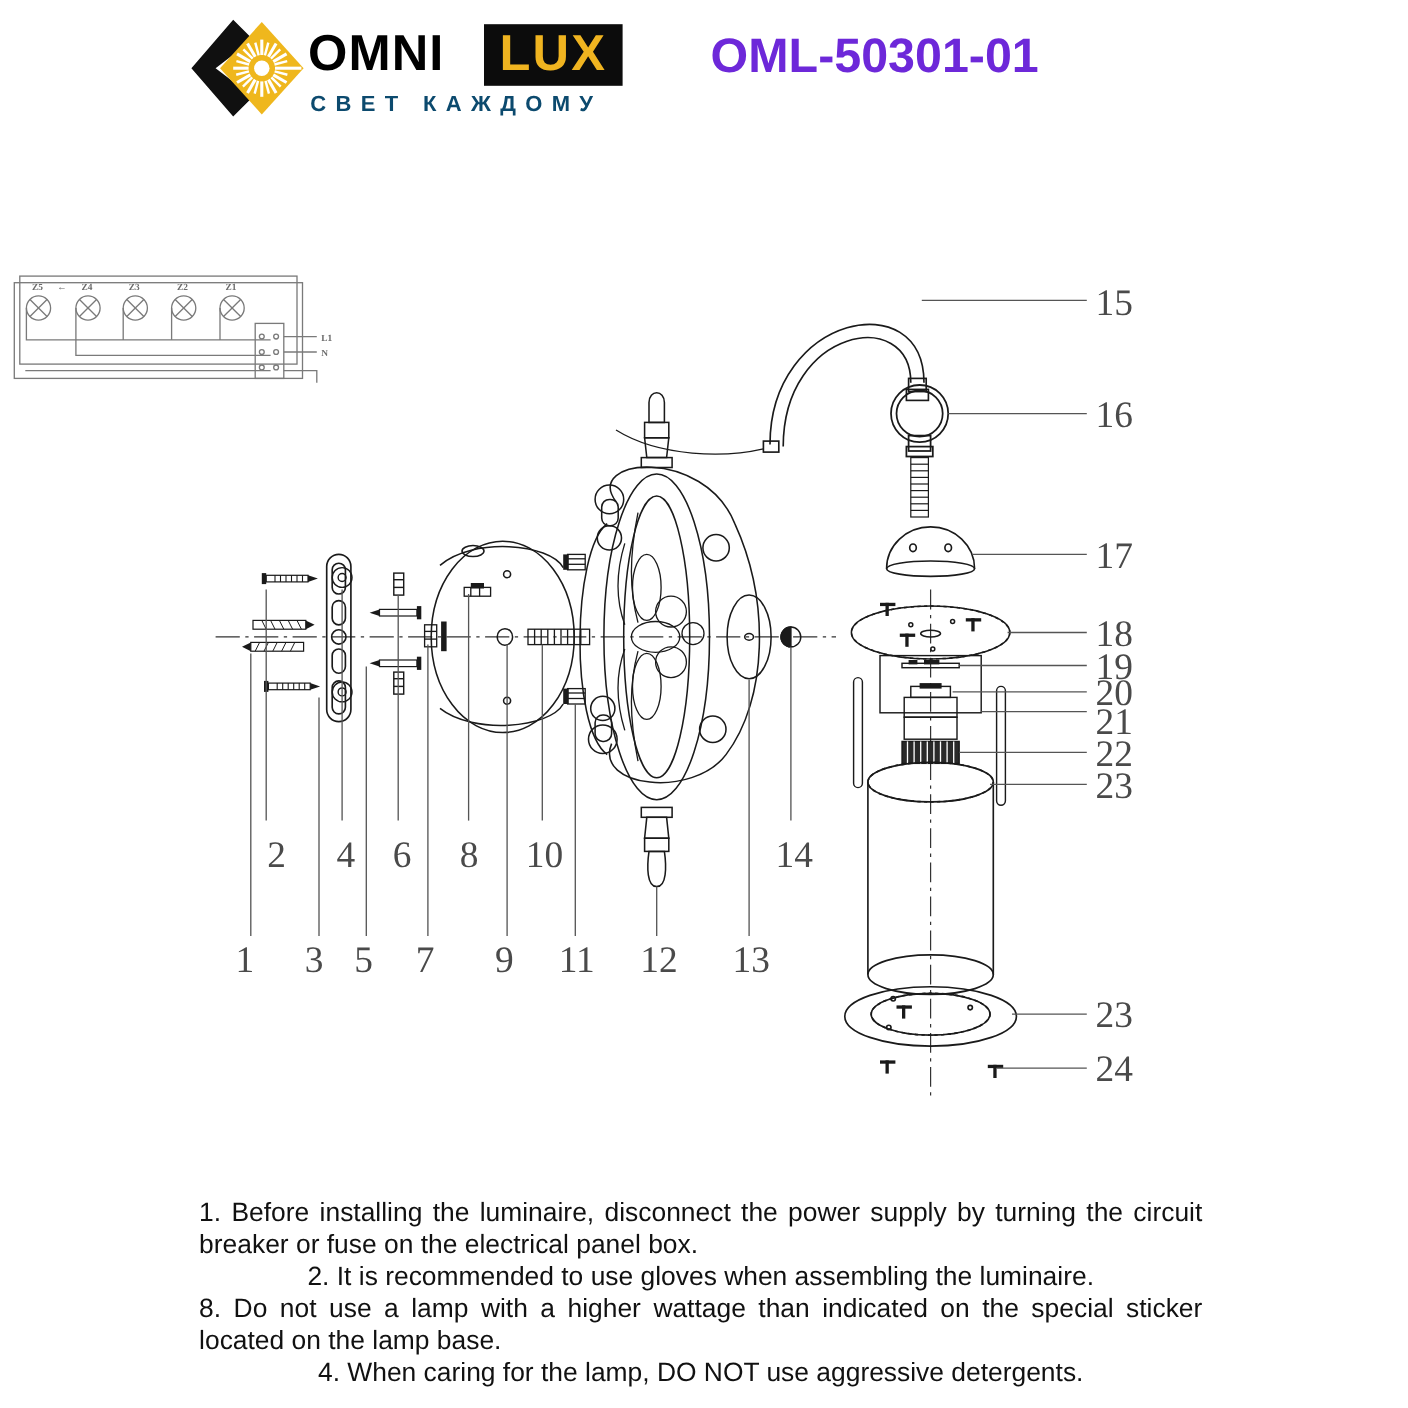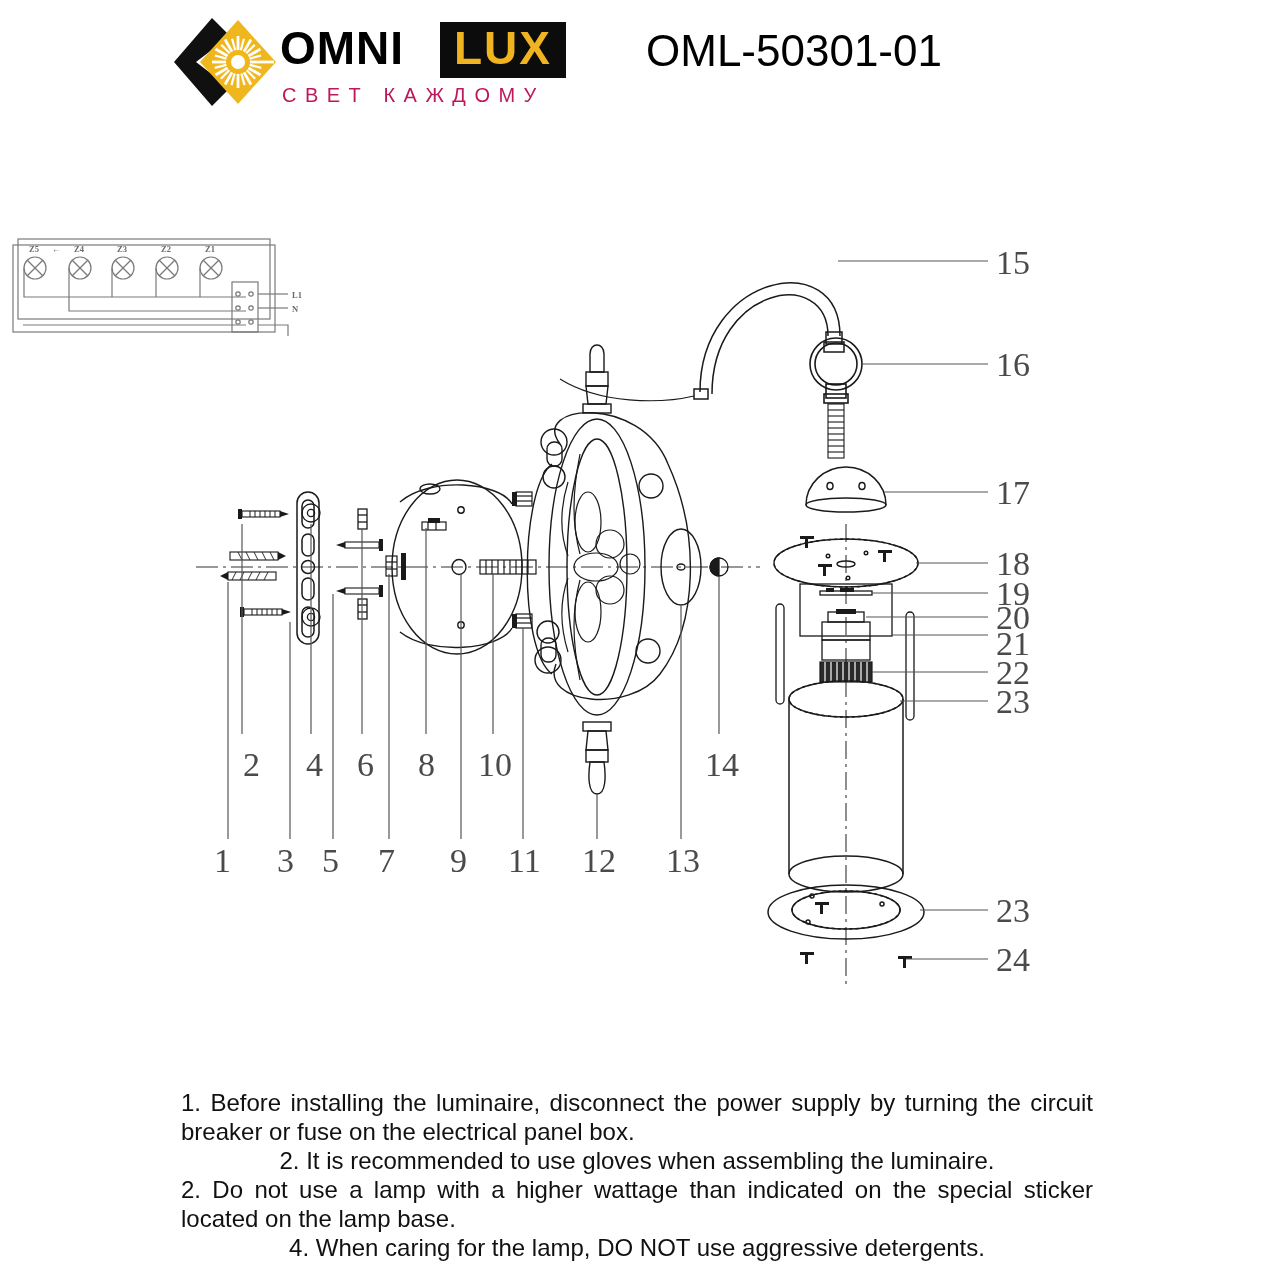--- a/index.html
+++ b/index.html
@@ -24,29 +24,29 @@
     font-size:46px;font-weight:700;letter-spacing:1px;color:#000000;
   }
   #lux-badge{
     position:absolute;left:160px;top:-2px;
     background:#0c0c0c;color:#f0b420;
     font-size:46px;font-weight:700;letter-spacing:2px;
     padding:2px 14px 6px 14px;line-height:48px;
   }
   #slogan{
     position:absolute;left:114px;top:70px;
-    font-size:20px;font-weight:400;letter-spacing:8.5px;color:#be185d;
+    font-size:20px;font-weight:700;letter-spacing:8.5px;color:#0c4a6e;
   }
   #product-code{
     position:absolute;left:646px;top:26px;
-    font-size:44px;font-weight:400;letter-spacing:0px;color:#000000;
+    font-size:44px;font-weight:700;letter-spacing:0px;color:#6d28d9;
   }
 
   
-  #drawing{position:absolute;left:0;top:104px;width:1280px;height:950px;}
+  #drawing{position:absolute;left:0;top:116px;width:1280px;height:950px;}
   #drawing svg{display:block;}
 
   
   #instructions{
     position:absolute;left:181px;top:1088px;width:912px;
     font-size:24px;line-height:29px;color:#111;
   }
   .instr-line{ text-align:justify; }
   .instr-line.last{ text-align:center; }
   .instr-p{margin:0 0 0 0;}
@@ -529,17 +529,17 @@
       <text x="582" y="768">12</text>
       <text x="666" y="768">13</text>
     </g>
 
   </svg>
   </div>
 
   <div id="instructions">
     <p class="instr-p instr-line">1. Before installing the luminaire, disconnect the power supply by turning the circuit breaker or fuse on the electrical panel box.</p>
     <p class="instr-p instr-line last">2. It is recommended to use gloves when assembling the luminaire.</p>
-    <p class="instr-p instr-line">2. Do not use a lamp with a higher wattage than indicated on the special sticker located on the lamp base.</p>
+    <p class="instr-p instr-line">8. Do not use a lamp with a higher wattage than indicated on the special sticker located on the lamp base.</p>
     <p class="instr-p instr-line last">4. When caring for the lamp, DO NOT use aggressive detergents.</p>
   </div>
 
 </div>
 
 </body></html>

